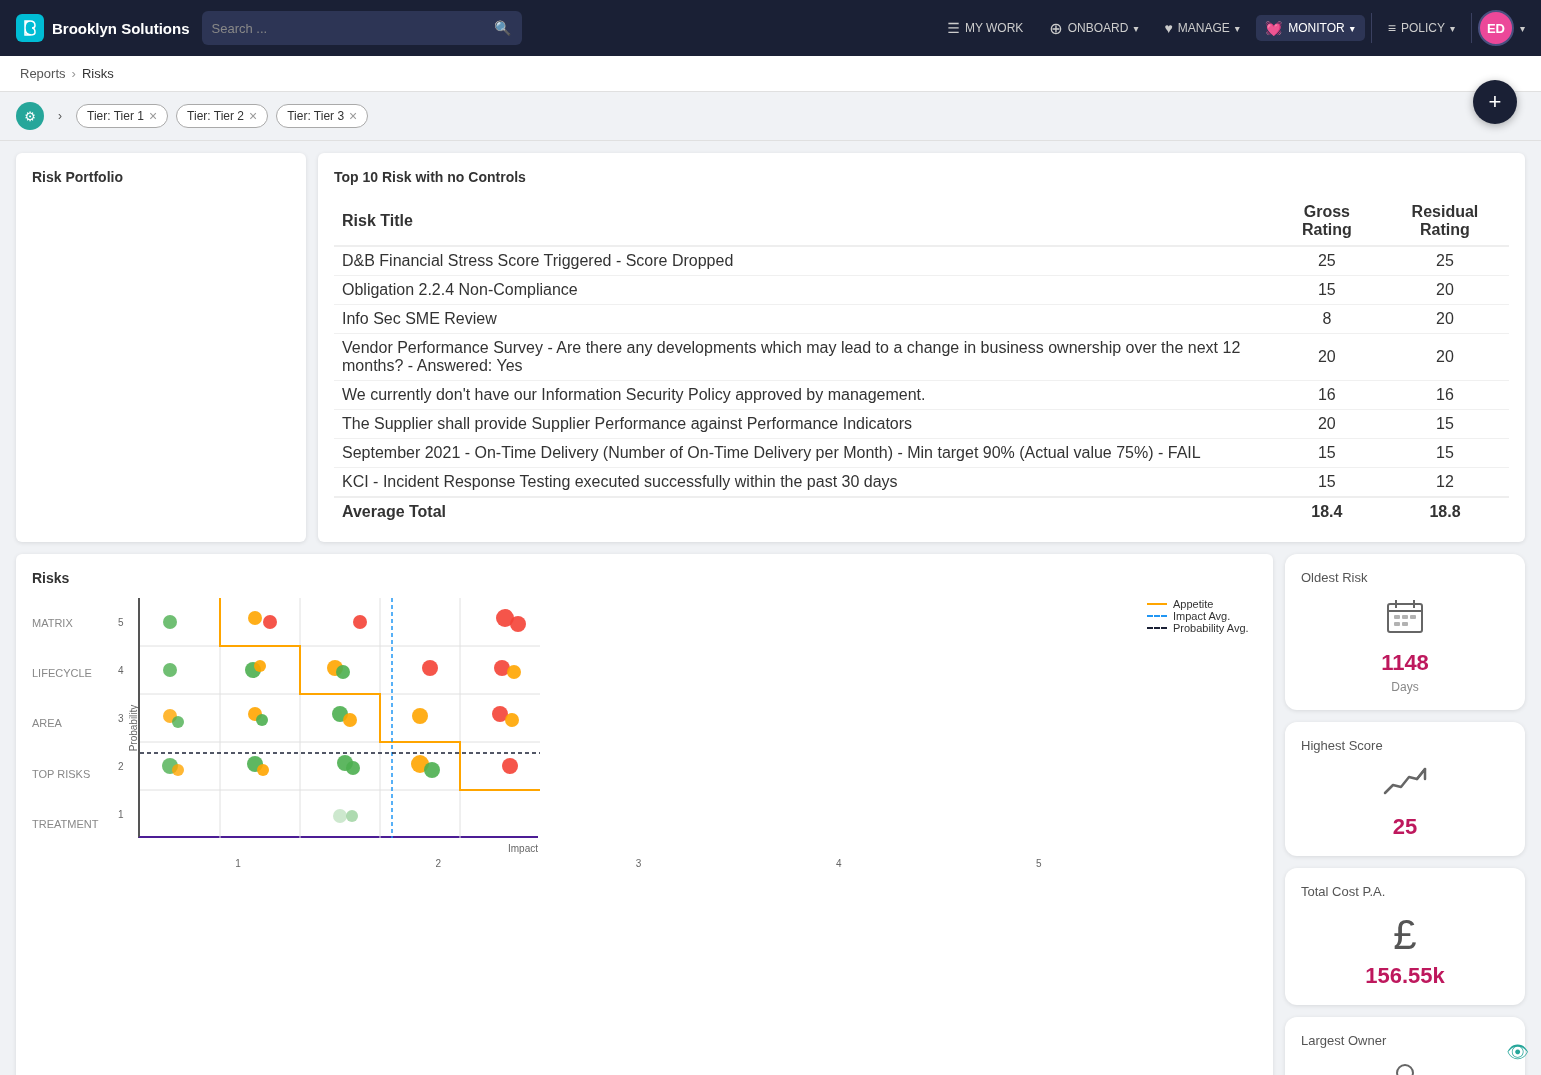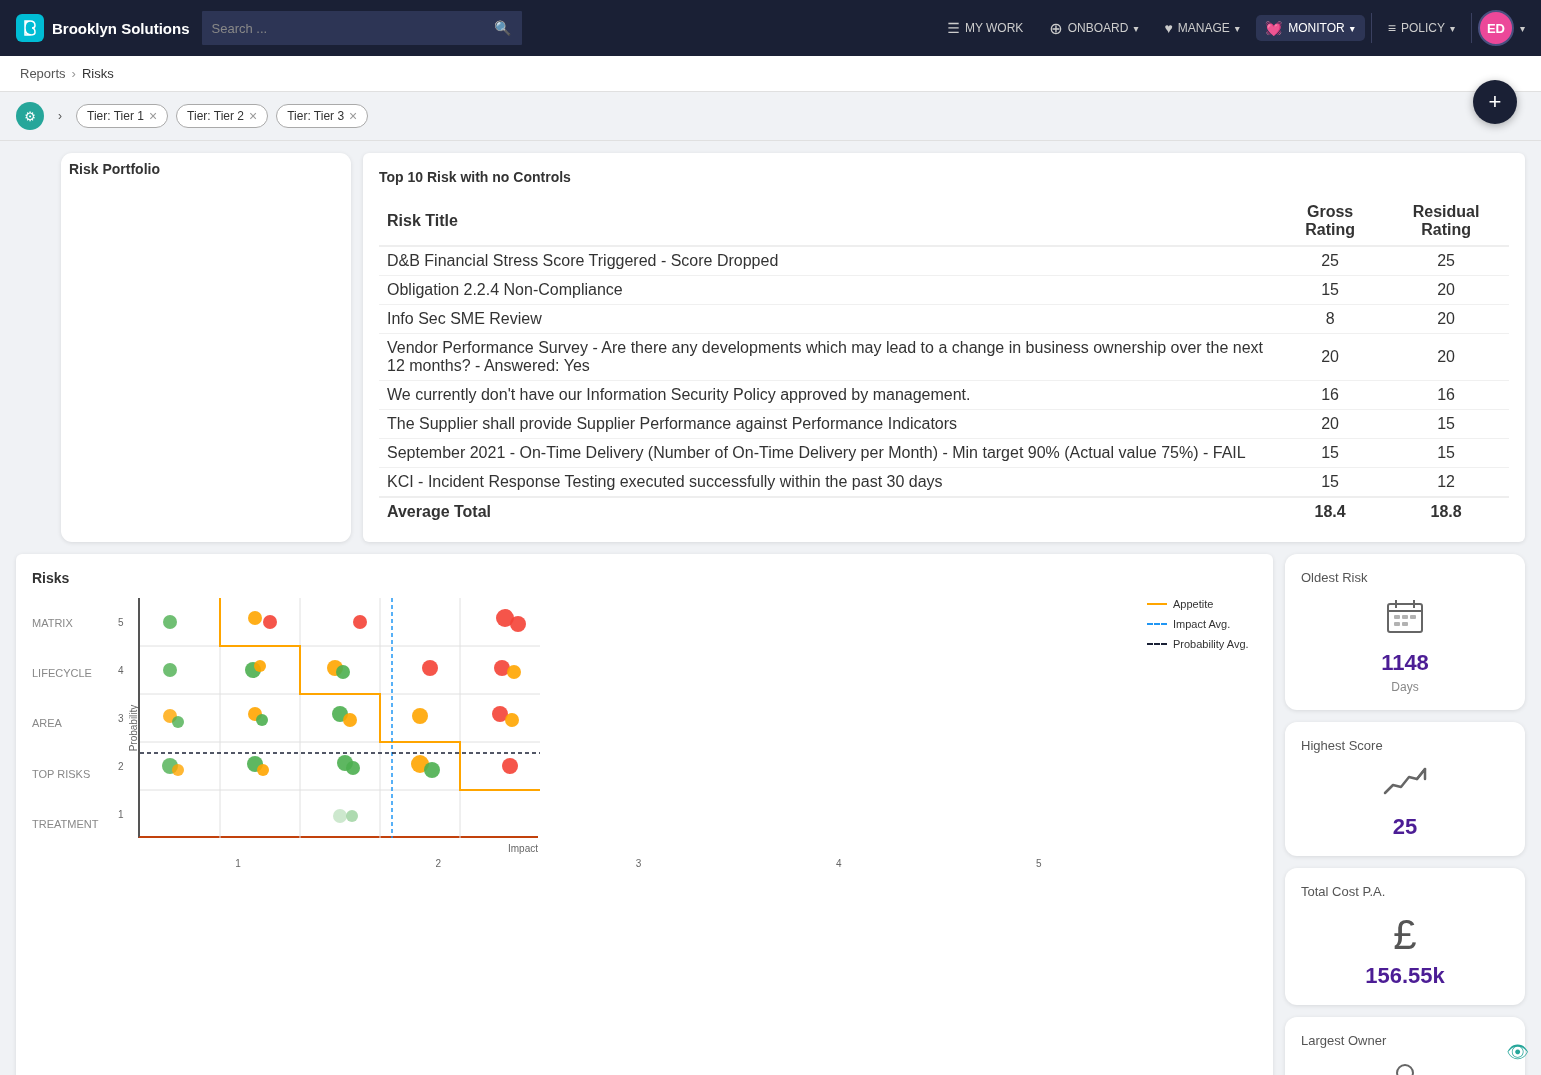--- a/index.html
+++ b/index.html
@@ -26,21 +26,21 @@
     .brand-icon {
       width: 28px; height: 28px;
       background: #00bcd4;
       border-radius: 6px;
       display: flex; align-items: center; justify-content: center;
       font-size: 14px; font-weight: 900; color: #fff;
     }
     .search-bar {
       display: flex; align-items: center;
       background: #2d3555;
-      border-radius: 1px;
+      border-radius: 6px;
       padding: 0 10px;
       flex: 0 0 320px;
       height: 34px;
       gap: 22px;
     }
     .search-bar input {
       background: transparent; border: none; outline: none;
       color: #ccc; font-size: 13px; width: 100%;
     }
     .search-bar input::placeholder { color: #888; }
@@ -112,23 +112,23 @@
     }
 
     
     .main { padding: 12px 16px; }
 
     
     .top-row { display: flex; gap: 12px; margin-bottom: 12px; }
 
     
     .risk-portfolio {
-      background: #fff; border-radius: 11px;
+      background: #fff; border-radius: 6px;
       box-shadow: 0 1px 4px rgba(0,0,0,0.1);
-      padding: 8px; min-width: 290px; flex: 0 0 290px; margin-left: 45px;
+      padding: 16px; min-width: 290px; flex: 0 0 290px;
     }
     .card-title { font-size: 14px; font-weight: 600; color: #333; margin-bottom: 12px; }
     .donut-container {
       display: flex; flex-direction: column; align-items: center;
     }
     .donut-labels {
       display: flex; justify-content: space-between; width: 100%; margin-bottom: 8px;
       font-size: 12px; color: #666;
     }
     .donut-wrap { position: relative; width: 160px; height: 160px; }
@@ -160,41 +160,41 @@
     }
     .matrix-content { display: flex; gap: 8px; margin-top: 12px; }
     .matrix-left-labels {
       display: flex; flex-direction: column; justify-content: space-around;
       font-size: 11px; color: #888; font-weight: 500; padding-bottom: 20px;
       width: 70px;
     }
 
     
     .matrix-legend {
-      display: flex; flex-direction: column; gap: 8px;
+      display: flex; flex-direction: column; 
       font-size: 11px; min-width: 110px;
     }
     .legend-item { display: flex; align-items: center; gap: 6px; }
     .legend-line-orange { width: 20px; height: 2px; background: orange; }
 
     
     .stat-cards { display: flex; flex-direction: column; gap: 12px; min-width: 240px; flex: 0 0 240px; }
     .stat-card {
       background: #fff; border-radius: 12px;
       box-shadow: 0 1px 4px rgba(0,0,0,0.1);
       padding: 16px; flex: 1;
       display: flex; flex-direction: column;
     }
     .stat-card-title { font-size: 13px; color: #555; margin-bottom: 12px; }
     .stat-card-body {
       display: flex; flex-direction: column; align-items: center;
       justify-content: center; flex: 1; gap: 4px;
     }
     .stat-icon { font-size: 36px; color: #666; }
-    .stat-value { font-size: 22px; font-weight: 700; color: #4c1d95; }
+    .stat-value { font-size: 22px; font-weight: 700; color: #be185d; }
     .stat-label { font-size: 12px; color: #888; }
 
     
     .donut-svg { transform: rotate(-90deg); }
   </style>
 </head>
 <body>
 
 <nav class="navbar">
   <div class="navbar-brand">
@@ -362,21 +362,21 @@
             <div style="position:relative;">
 
               <div style="position:absolute; left:-20px; top:0; height:240px; display:flex; flex-direction:column; justify-content:space-around; font-size:10px; color:#666;">
                 <span>5</span>
                   <span>4</span>
                   <span>3</span>
                   <span>2</span>
                   <span>1</span>
               </div>
 
-              <div style="width:400px; height:240px; position:relative; border-left:2px solid #555; border-bottom:2px solid #c2410c;">
+              <div style="width:400px; height:240px; position:relative; border-left:2px solid #555; border-bottom:2px solid #4c1d95;">
 
                 <svg width="400" height="240" style="position:absolute;top:0;left:0;">
 
                   <line x1="80" y1="0" x2="80" y2="240" stroke="#e0e0e0" stroke-width="1"></line>
                   <line x1="160" y1="0" x2="160" y2="240" stroke="#e0e0e0" stroke-width="1"></line>
                   <line x1="240" y1="0" x2="240" y2="240" stroke="#e0e0e0" stroke-width="1"></line>
                   <line x1="320" y1="0" x2="320" y2="240" stroke="#e0e0e0" stroke-width="1"></line>
 
                   <line x1="0" y1="48" x2="400" y2="48" stroke="#e0e0e0" stroke-width="1"></line>
                   <line x1="0" y1="96" x2="400" y2="96" stroke="#e0e0e0" stroke-width="1"></line>

